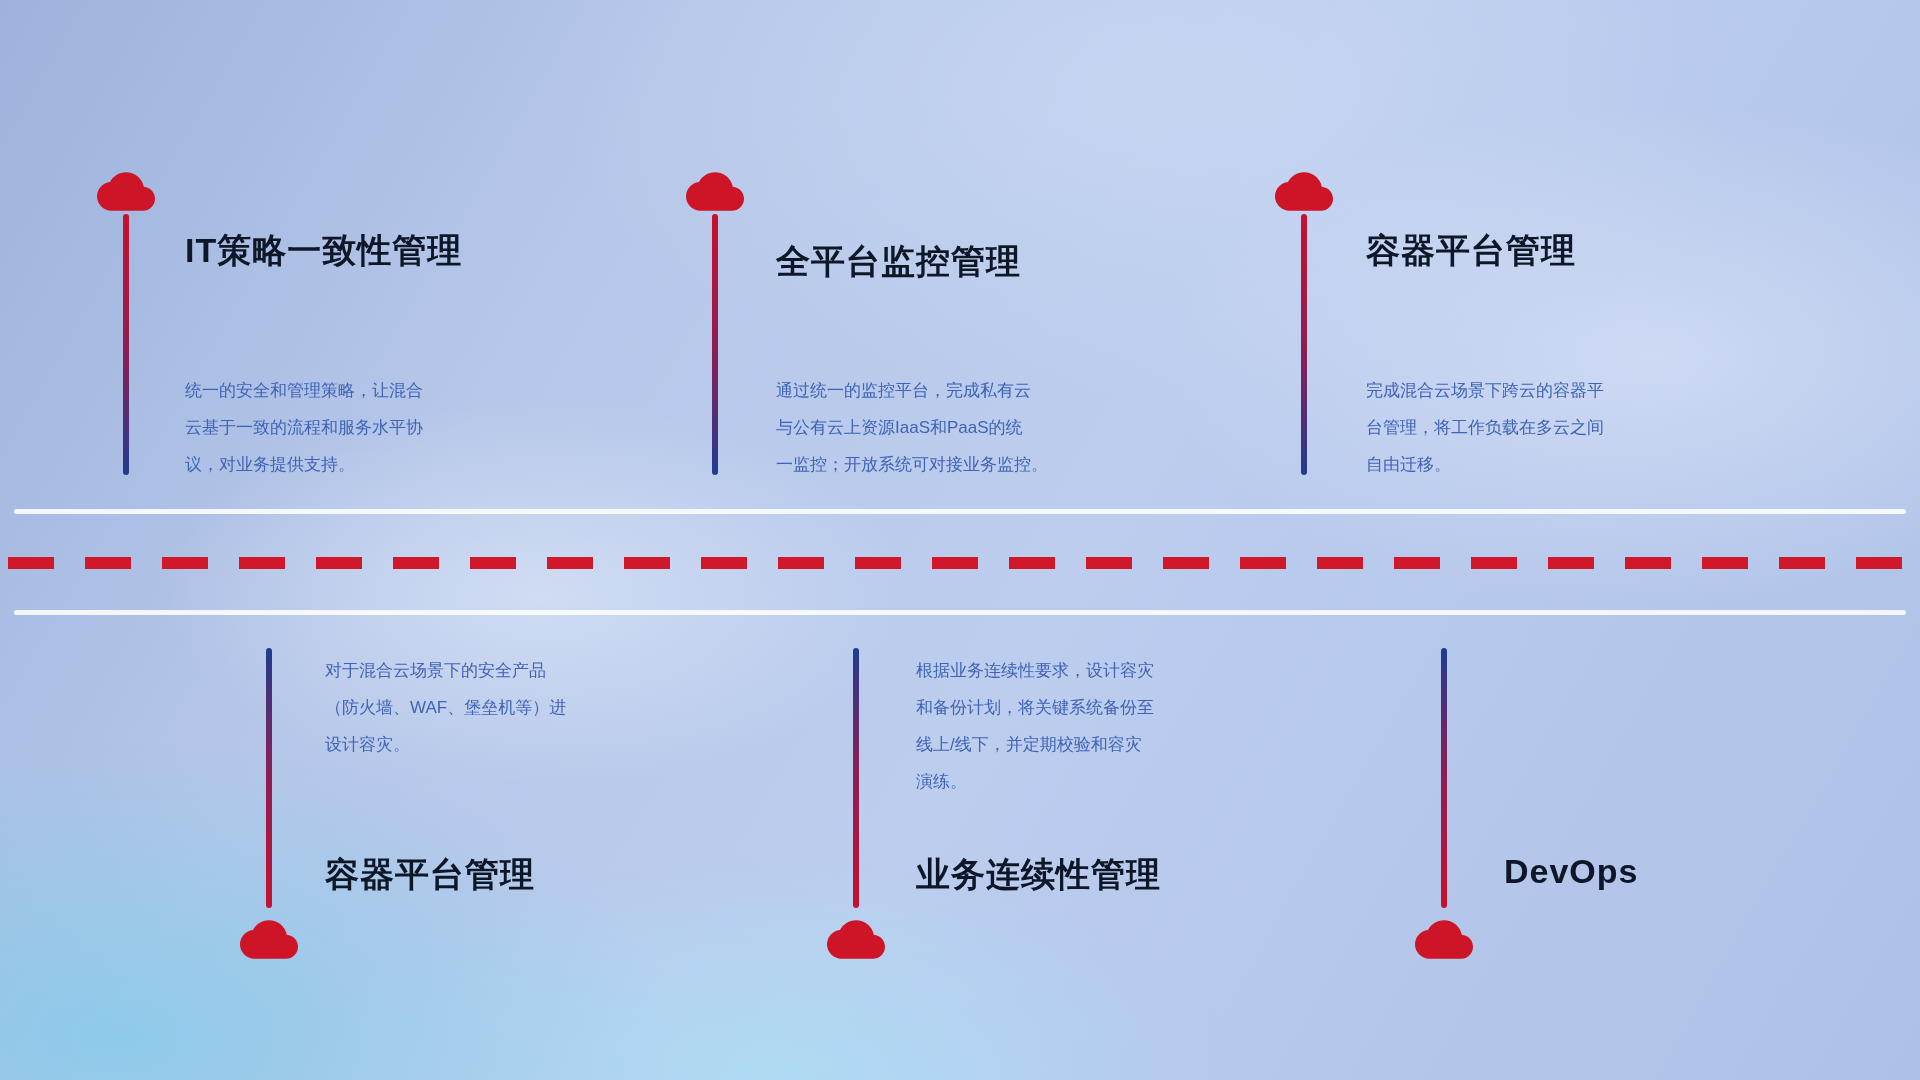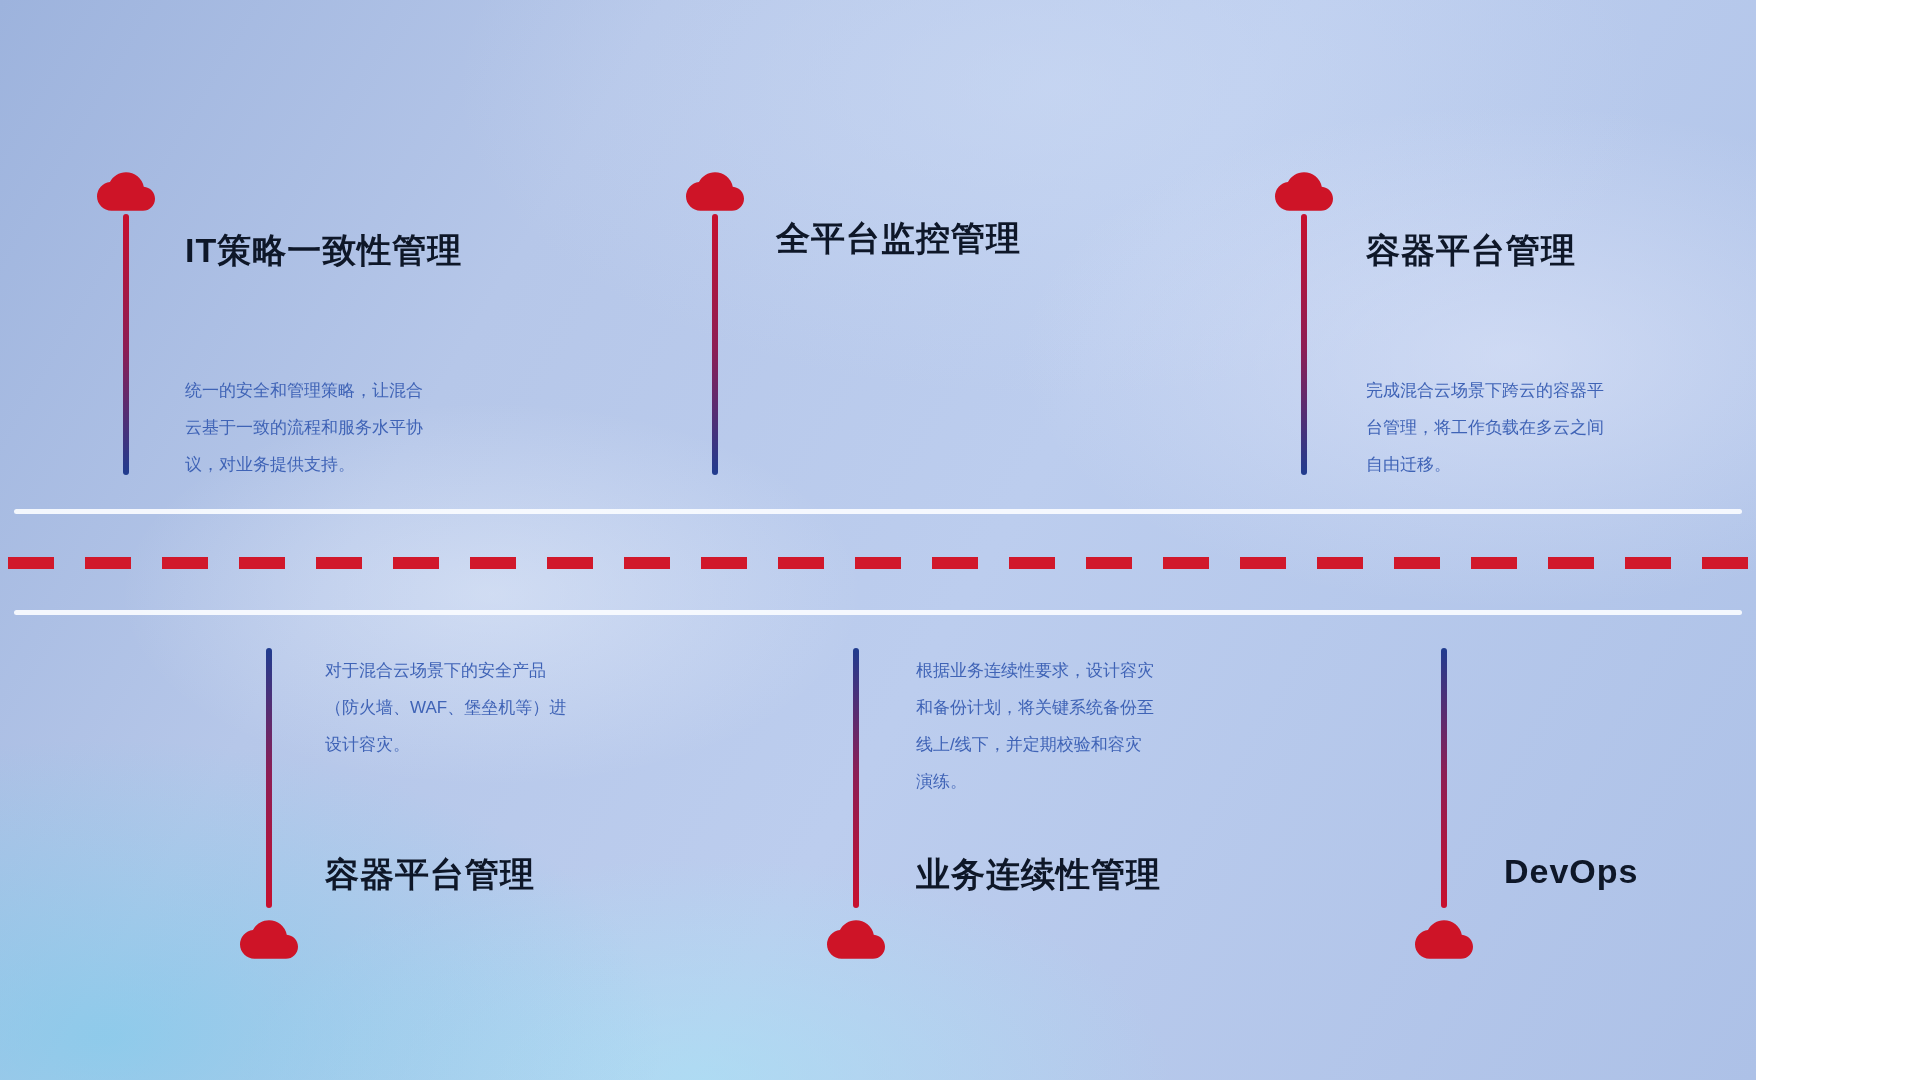--- a/index.html
+++ b/index.html
@@ -1,20 +1,20 @@
 <!DOCTYPE html>
 <html><head>
 <meta charset="utf-8">
 <style>
   * { margin:0; padding:0; box-sizing:border-box; }
   html, body { width:1920px; height:1080px; }
   body { font-family:"Liberation Sans","DejaVu Sans",sans-serif; }
 
   .canvas {
-    position:relative; width:1756px; height:1080px; overflow:hidden;
+    position:relative; width:1920px; height:1080px; overflow:hidden;
     background:
       radial-gradient(900px 480px at 6% 96%,  rgba(110,205,235,0.55), transparent 62%),
       radial-gradient(760px 360px at 40% 100%, rgba(165,228,246,0.60), transparent 62%),
       radial-gradient(620px 320px at 28% 55%, rgba(238,244,253,0.45), transparent 60%),
       radial-gradient(820px 420px at 86% 33%, rgba(226,232,250,0.55), transparent 60%),
       radial-gradient(1000px 520px at 60% 8%, rgba(208,222,246,0.50), transparent 60%),
       linear-gradient(120deg, #9db3dd 0%, #b6c7e9 28%, #bccdee 55%, #adc1e7 100%);
   }
 
   .feature { position:absolute; inset:0; pointer-events:none; }
@@ -57,21 +57,24 @@
     <div class="desc" style="left:185px; top:372px">统一的安全和管理策略，让混合
 云基于一致的流程和服务水平协
 议，对业务提供支持。</div>
   </div>
 
   <div class="feature">
     <svg class="cloud" style="left:686px; top:172px" viewBox="0 4 24 16">
       <path fill="#ce1427" d="M19.35 10.04A7.49 7.49 0 0 0 12 4C9.11 4 6.6 5.64 5.35 8.04A5.994 5.994 0 0 0 0 14c0 3.31 2.69 6 6 6h13c2.76 0 5-2.24 5-5 0-2.64-2.05-4.78-4.65-4.96z"></path>
     </svg>
     <div class="stem down" style="left:712px; top:214px; height:261px"></div>
-    <div class="title" style="left:776px; top:216px">全平台监控管理</div>
+    <div class="title" style="left:776px; top:239px">全平台监控管理</div>
+    <div class="desc" style="left:776px; top:372px">通过统一的监控平台，完成私有云
+与公有云上资源IaaS和PaaS的统
+一监控；开放系统可对接业务监控。</div>
   </div>
 
   <div class="feature">
     <svg class="cloud" style="left:1275px; top:172px" viewBox="0 4 24 16">
       <path fill="#ce1427" d="M19.35 10.04A7.49 7.49 0 0 0 12 4C9.11 4 6.6 5.64 5.35 8.04A5.994 5.994 0 0 0 0 14c0 3.31 2.69 6 6 6h13c2.76 0 5-2.24 5-5 0-2.64-2.05-4.78-4.65-4.96z"></path>
     </svg>
     <div class="stem down" style="left:1301px; top:214px; height:261px"></div>
     <div class="title" style="left:1366px; top:228px">容器平台管理</div>
     <div class="desc" style="left:1366px; top:372px">完成混合云场景下跨云的容器平
 台管理，将工作负载在多云之间

